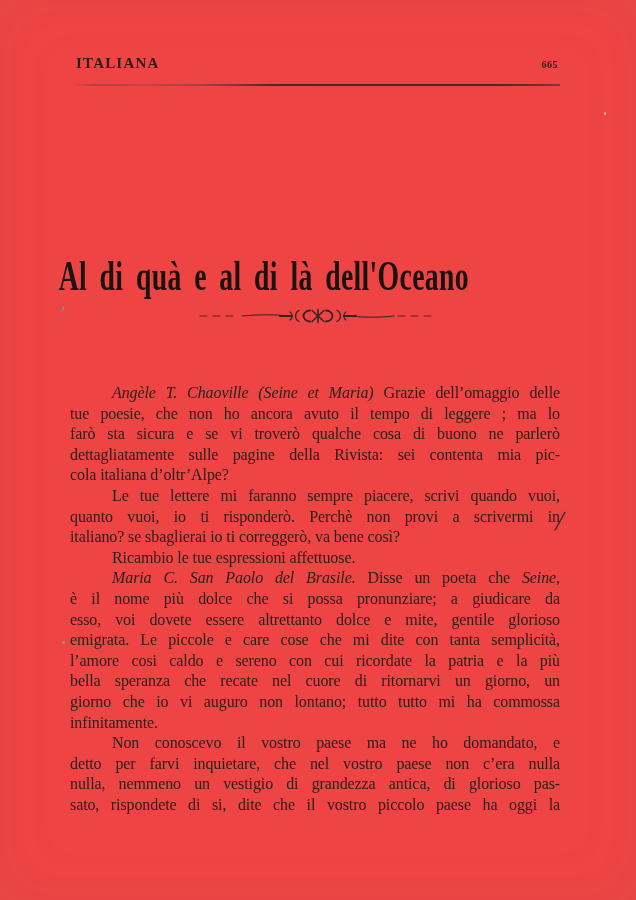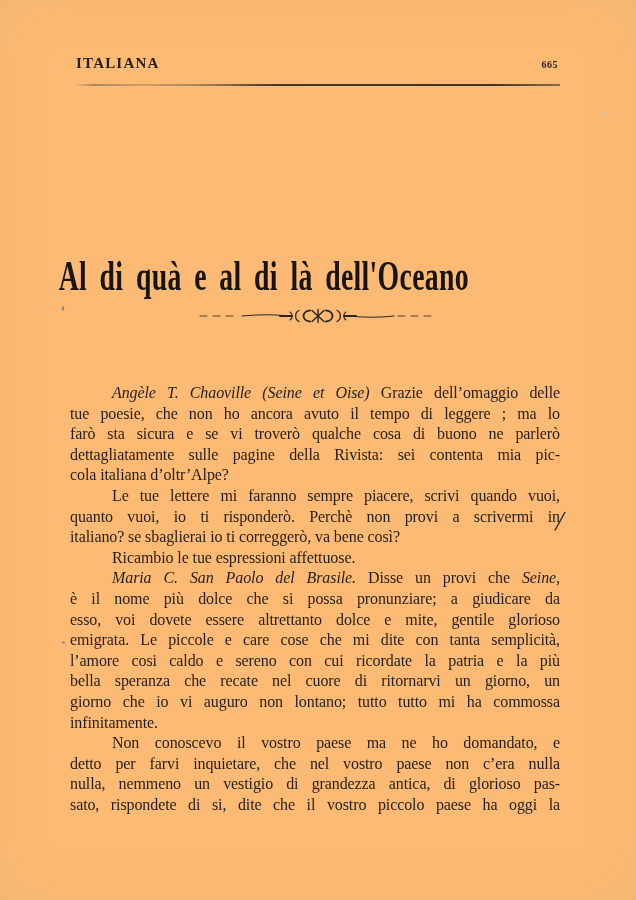--- a/index.html
+++ b/index.html
@@ -1,19 +1,19 @@
 <!DOCTYPE html>
 <html><head>
 <meta charset="utf-8">
 <style>
   html,body{margin:0;padding:0;}
   .page{
     position:relative;
     width:636px;height:900px;
-    background:#fdba74;
+    background:#ef4444;
     overflow:hidden;
     font-family:"Liberation Serif","DejaVu Serif",serif;
     color:#241f1b;
     box-shadow:inset 0 0 60px rgba(120,110,95,.07);
   }
   
   .hdr{
     position:absolute;left:76px;top:55px;width:482px;
     display:flex;justify-content:space-between;align-items:baseline;
   }
@@ -106,36 +106,36 @@
         <path d="M148,6 C145,8 145,12 148,14" stroke-width="1.1"></path>
         <path d="M146,10 L158,10" stroke-width="2"></path>
         <path d="M150,10 Q176,12.5 196,10" stroke-width="1"></path>
         <line x1="200" y1="10" x2="238" y2="10" stroke-width="0.8" stroke-dasharray="7 6"></line>
       </g>
     </svg>
   </div>
 
   <div class="body">
       <div class="para">
-        <div class="line just ind"><span class="it">Angèle T. Chaoville (Seine et Oise)</span><span> Grazie dell’omaggio delle</span></div>
+        <div class="line just ind"><span class="it">Angèle T. Chaoville (Seine et Maria)</span><span> Grazie dell’omaggio delle</span></div>
         <div class="line just"><span>tue poesie, che non ho ancora avuto il tempo di leggere ; ma lo</span></div>
         <div class="line just"><span>farò sta sicura e se vi troverò qualche cosa di buono ne parlerò</span></div>
         <div class="line just"><span>dettagliatamente sulle pagine della Rivista: sei contenta mia pic-</span></div>
         <div class="line"><span>cola italiana d’oltr’Alpe?</span></div>
       </div>
       <div class="para">
         <div class="line just ind"><span>Le tue lettere mi faranno sempre piacere, scrivi quando vuoi,</span></div>
         <div class="line just"><span>quanto vuoi, io ti risponderò. Perchè non provi a scrivermi in</span></div>
         <div class="line"><span>italiano? se sbaglierai io ti correggerò, va bene così?</span></div>
       </div>
       <div class="para">
         <div class="line ind"><span>Ricambio le tue espressioni affettuose.</span></div>
       </div>
       <div class="para">
-        <div class="line just ind"><span class="it">Maria C. San Paolo del Brasile.</span><span> Disse un provi che </span><span class="it">Seine,</span></div>
+        <div class="line just ind"><span class="it">Maria C. San Paolo del Brasile.</span><span> Disse un poeta che </span><span class="it">Seine,</span></div>
         <div class="line just"><span>è il nome più dolce che si possa pronunziare; a giudicare da</span></div>
         <div class="line just"><span>esso, voi dovete essere altrettanto dolce e mite, gentile glorioso</span></div>
         <div class="line just"><span>emigrata. Le piccole e care cose che mi dite con tanta semplicità,</span></div>
         <div class="line just"><span>l’amore cosi caldo e sereno con cui ricordate la patria e la più</span></div>
         <div class="line just"><span>bella speranza che recate nel cuore di ritornarvi un giorno, un</span></div>
         <div class="line just"><span>giorno che io vi auguro non lontano; tutto tutto mi ha commossa</span></div>
         <div class="line"><span>infinitamente.</span></div>
       </div>
       <div class="para">
         <div class="line just ind"><span>Non conoscevo il vostro paese ma ne ho domandato, e</span></div>

